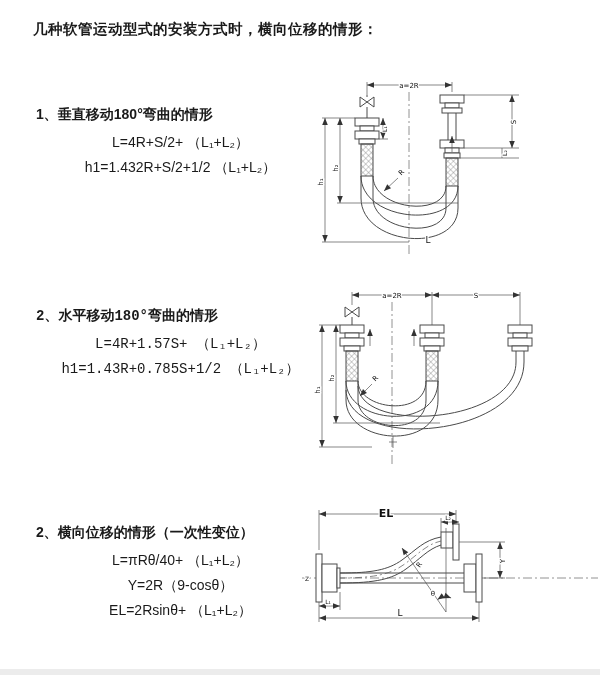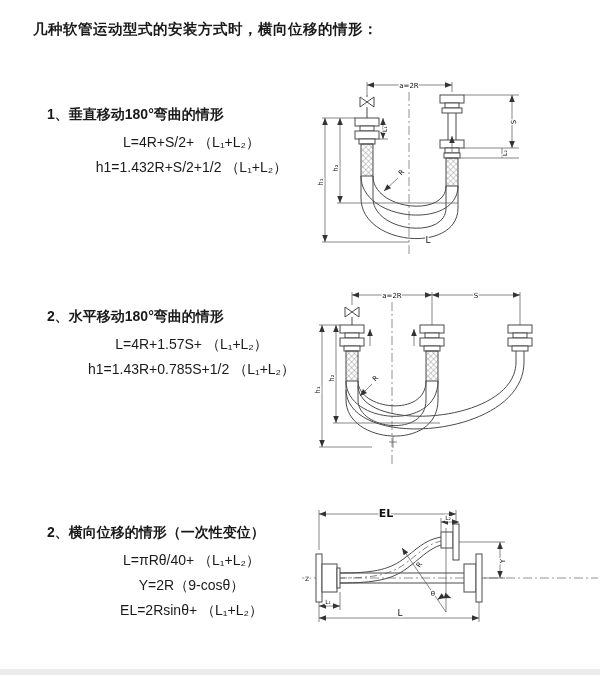--- a/index.html
+++ b/index.html
@@ -5,22 +5,22 @@
   html,body{margin:0;padding:0;}
   body{
     width:600px;height:675px;position:relative;background:#ffffff;
     font-family:"Liberation Sans","DejaVu Sans",sans-serif;color:#1a1a1a;
     overflow:hidden;
   }
   .page-title{
     position:absolute;left:33px;top:20px;font-size:14.5px;font-weight:bold;
     letter-spacing:.5px;white-space:nowrap;
   }
-  .section{position:absolute;left:47px;width:270px;}
-  .sec1{top:104px;} .sec2{top:306px;} .sec3{top:522px;}
+  .section{position:absolute;left:36px;width:270px;}
+  .sec1{top:104px;} .sec2{top:306px;font-family:Liberation Mono, monospace;} .sec3{top:522px;}
   .heading{font-size:14px;font-weight:bold;line-height:20px;margin-bottom:6px;white-space:nowrap;}
   .formula{font-size:14px;line-height:25px;padding-left:19px;white-space:nowrap;text-align:center;}
   svg{position:absolute;}
   .d1{left:312px;top:70px;}
   .d2{left:312px;top:282px;}
   .d3{left:300px;top:500px;}
   svg text{
     font-family:"DejaVu Sans",sans-serif;fill:#111;
     paint-order:stroke fill;stroke:#ffffff;stroke-width:2.5px;stroke-linejoin:round;
   }

